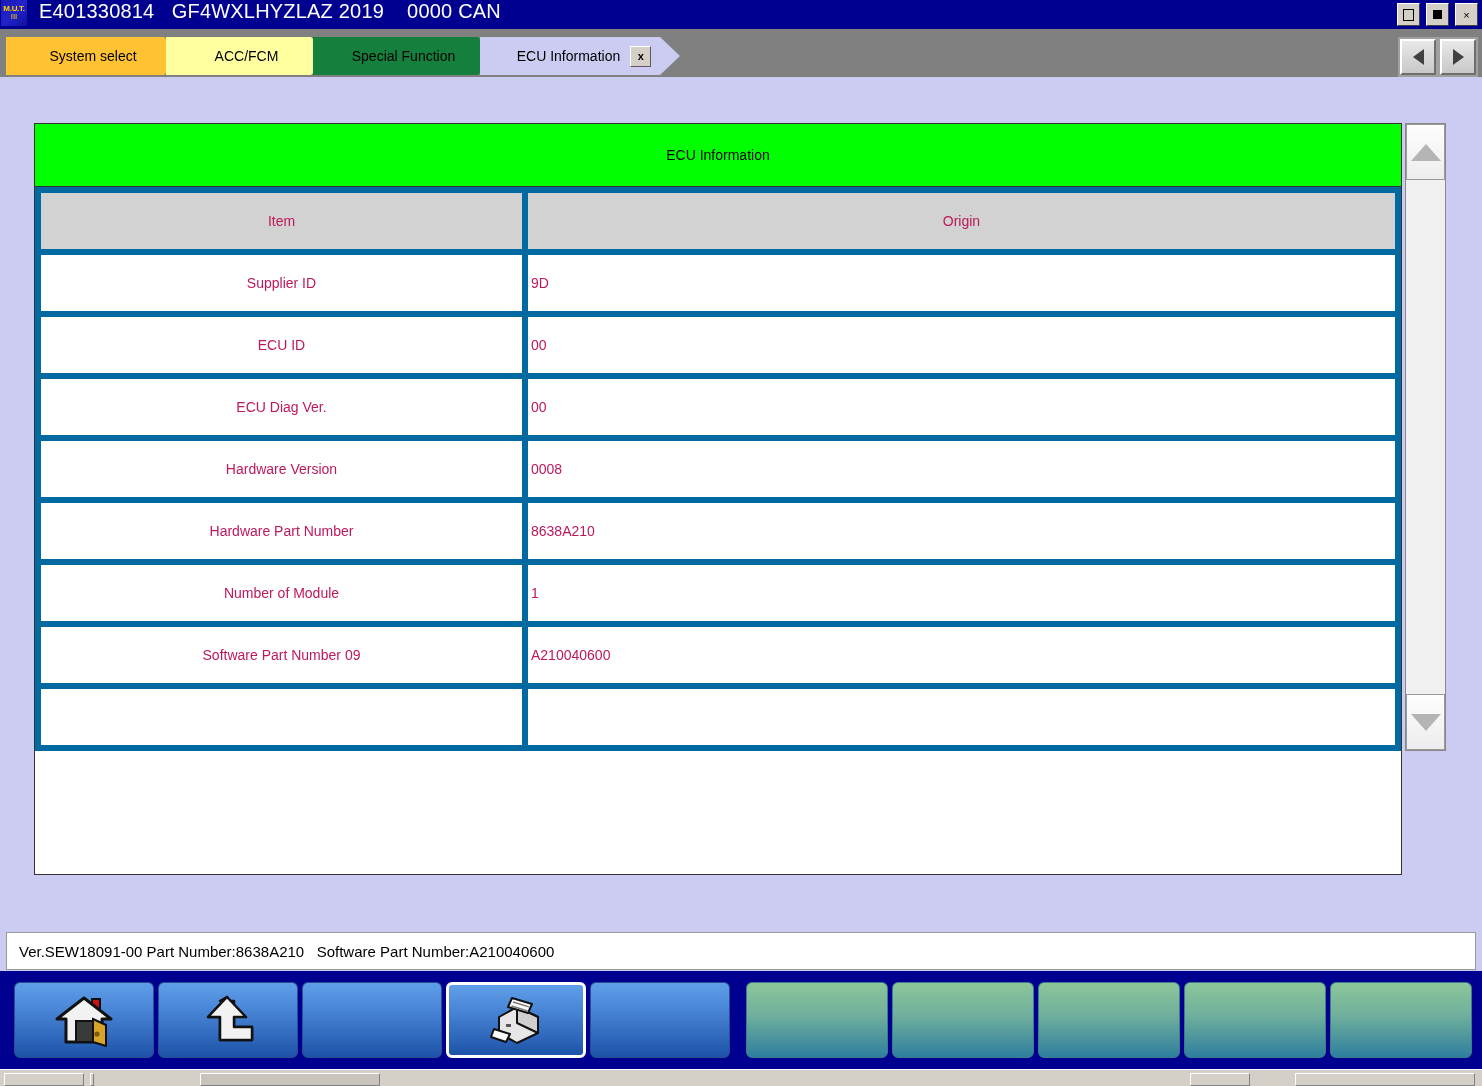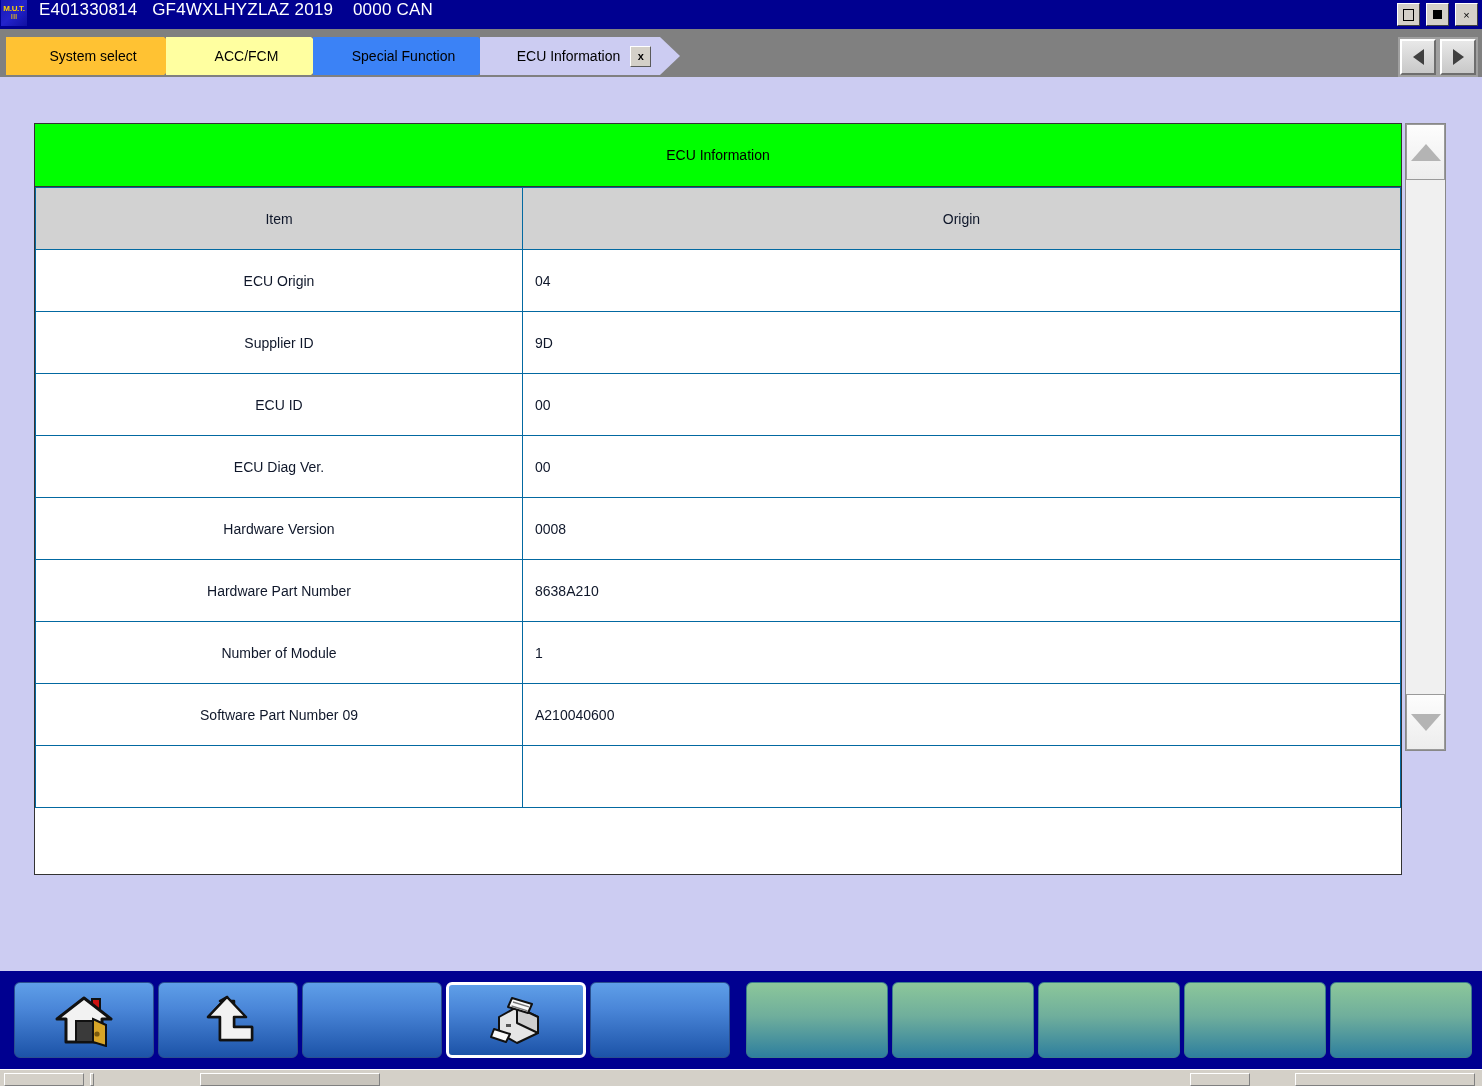--- a/index.html
+++ b/index.html
@@ -27,21 +27,21 @@
     margin-left: 1px;
     background: linear-gradient(135deg,#1a1ab0 0%, #2323cc 50%, #1010a0 100%);
     display: flex; flex-direction: column;
     align-items: center; justify-content: center;
     line-height: 1;
   }
   .app-icon .l1 { color:#ffd200; font-size:8px; font-weight:bold; letter-spacing:-0.3px; }
   .app-icon .l2 { color:#ffd200; font-size:8px; font-weight:normal; }
   .title-text {
     color: #ffffff;
-    font-size: 17px;
+    font-size: 20px;
     margin-left: 12px;
     white-space: pre;
     letter-spacing: 0.2px;
   }
   .winbtns {
     position: absolute; right: 4px; top: 3px;
     display: flex; gap: 6px;
   }
   .winbtn {
     width: 21px; height: 21px;
@@ -70,21 +70,21 @@
     position: relative;
     height: 38px;
     display: flex; align-items: center; justify-content: center;
     font-size: 14px; color: #000;
     padding: 0 26px 0 22px;
     margin-right: -18px;
     clip-path: polygon(0 0, calc(100% - 20px) 0, 100% 50%, calc(100% - 20px) 100%, 0 100%);
   }
   .crumb.c0 { background:#ffc233; width: 178px; box-sizing:border-box;}
   .crumb.c1 { background:#ffffa0; width: 165px; box-sizing:border-box;}
-  .crumb.c2 { background:#3b82f6; width: 185px; box-sizing:border-box;}
+  .crumb.c2 { background:#15803d; width: 185px; box-sizing:border-box;}
   .crumb.active {
     background:#ccccf2;
     width: 200px; box-sizing:border-box;
     padding: 0 20px 0 28px;
     z-index: 5;
   }
   .crumb.active .lbl { margin-right: 10px; }
   .tab-close {
     width: 19px; height: 19px;
     background: #d4d0c8;
@@ -130,26 +130,26 @@
     font-size: 14px; color: #000;
     border-bottom: 1px solid #333;
     box-sizing: border-box;
   }
   table.grid {
     width: 100%;
     border-collapse: collapse;
     table-layout: fixed;
   }
   table.grid th, table.grid td {
-    border: 1px solid #0369a1;
+    border: 6px solid #0369a1;
     height: 62px;
     font-size: 14px;
     font-weight: normal;
-    color: #0f172a;
-    padding: 0 12px;
+    color: #be185d;
+    padding: 0 3px;
     box-sizing: border-box;
   }
   table.grid th { background:#d2d2d2; text-align:center; }
   table.grid td.item { text-align:center; background:#fff; }
   table.grid td.value { text-align:left; background:#fff; }
   col.c-item { width: 487px; }
 
   
   .vscroll {
     position:absolute; left: 1405px; top: 46px;
@@ -289,24 +289,20 @@
             <col>
           </colgroup>
         <thead>
           <tr>
             <th>Item</th>
             <th>Origin</th>
           </tr>
         </thead>
         <tbody>
           <tr>
-            <td class="item">ECU Origin</td>
-            <td class="value">04</td>
-          </tr>
-          <tr>
             <td class="item">Supplier ID</td>
             <td class="value">9D</td>
           </tr>
           <tr>
             <td class="item">ECU ID</td>
             <td class="value">00</td>
           </tr>
           <tr>
             <td class="item">ECU Diag Ver.</td>
             <td class="value">00</td>
@@ -338,20 +334,21 @@
     <div class="vscroll">
       <div class="sbtn up">
           <span class="tri-u"></span>
         </div>
       <div class="sbtn down">
           <span class="tri-d"></span>
         </div>
     </div>
   </div>
 
+  <div class="statusbar">Ver.SEW18091-00 Part Number:8638A210   Software Part Number:A210040600</div>
 
   <div class="toolbar">
     <div class="tb-left">
 
       <div class="tb-btn tb-blue">
         <svg width="60" height="54" viewBox="0 0 60 54">
           <rect x="38" y="6" width="8" height="14" fill="#cc1111" stroke="#111" stroke-width="2"></rect>
           <polygon points="30,5 57,26 48,26 48,49 12,49 12,26 3,26" fill="#f2f2f2" stroke="#111" stroke-width="3" stroke-linejoin="round"></polygon>
           <rect x="22" y="28" width="17" height="21" fill="#3a3a3a" stroke="#111" stroke-width="2"></rect>
           <polygon points="39,26 52,32 52,53 39,49" fill="#d8a528" stroke="#111" stroke-width="2"></polygon>

